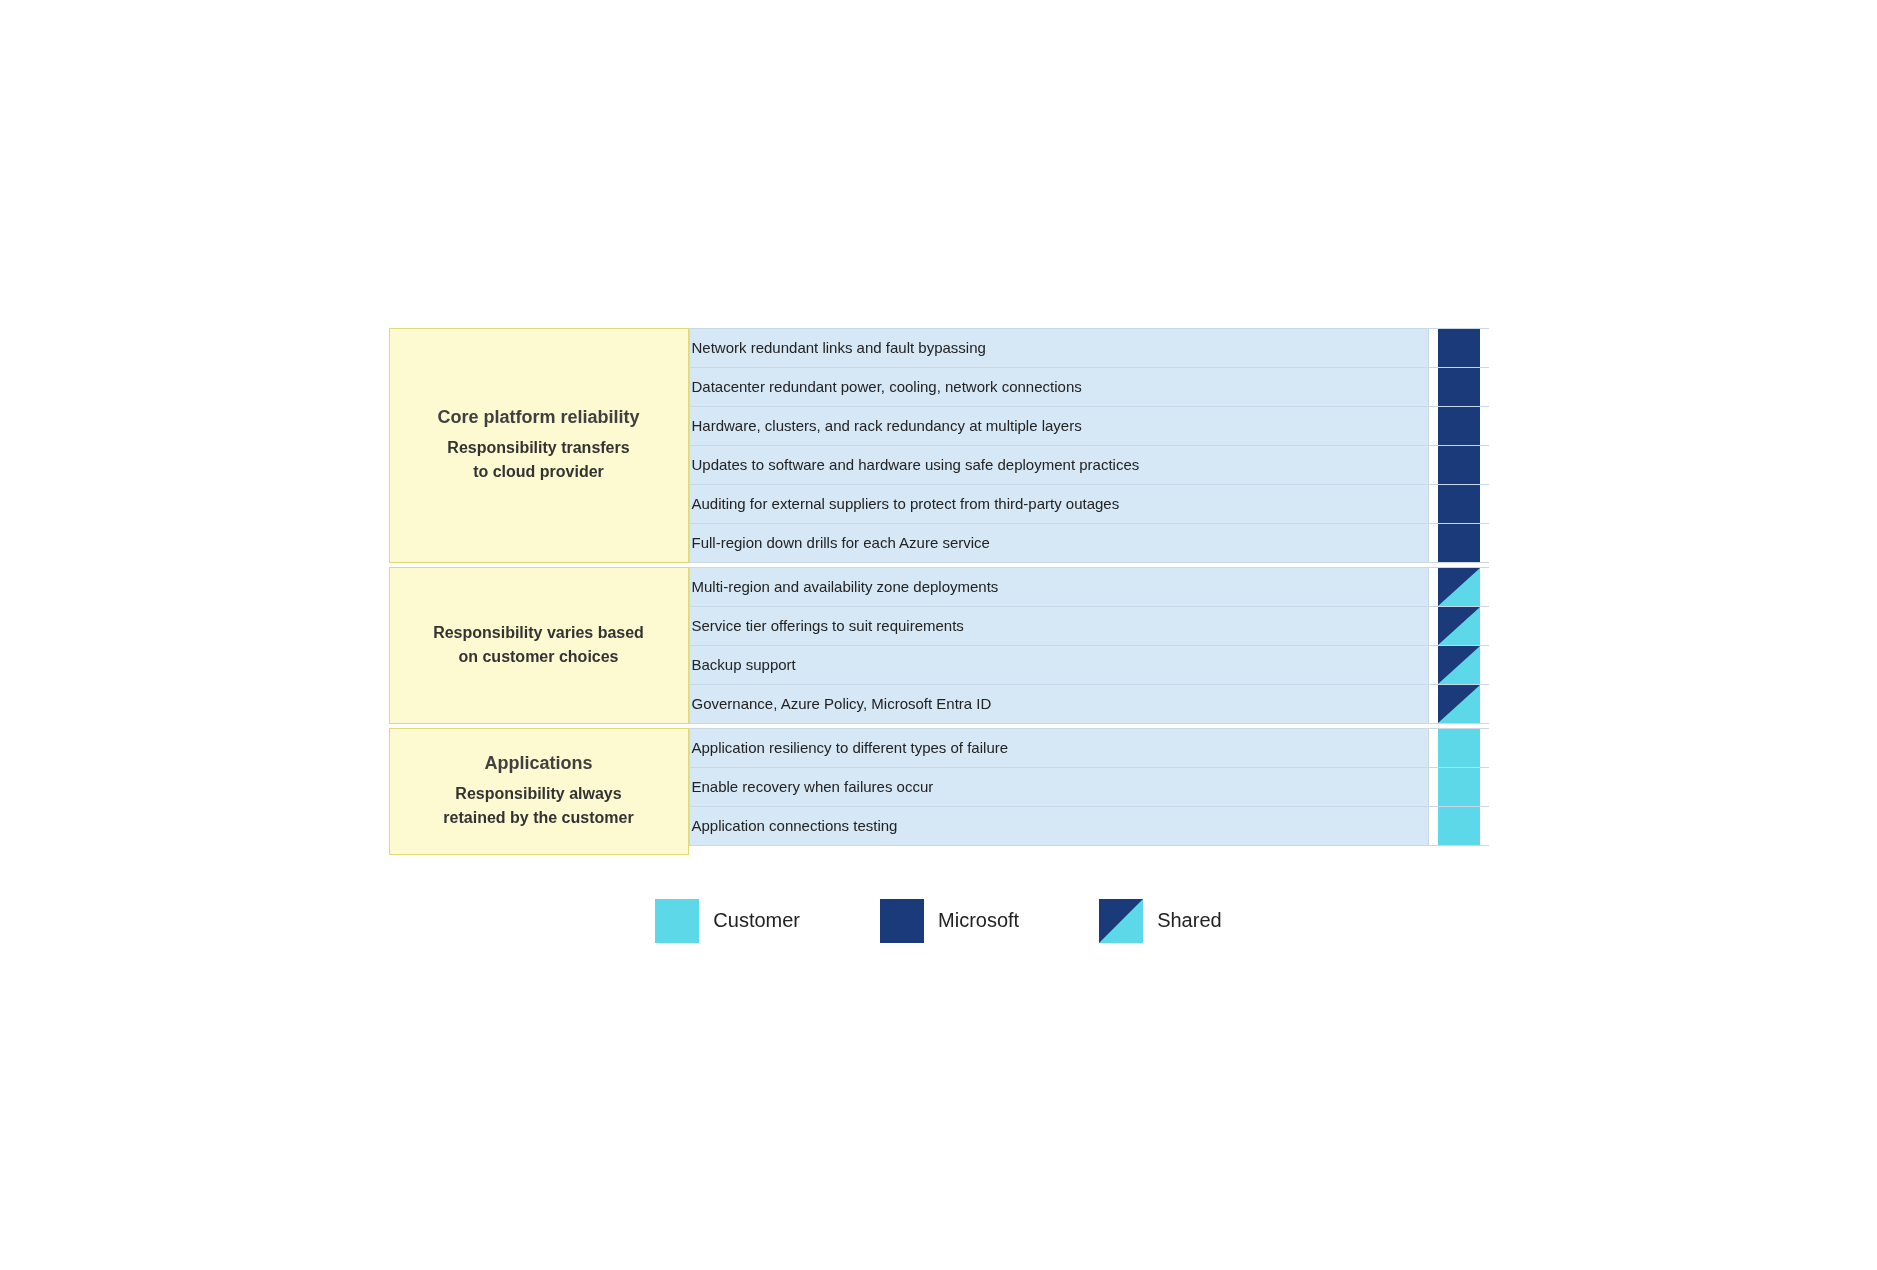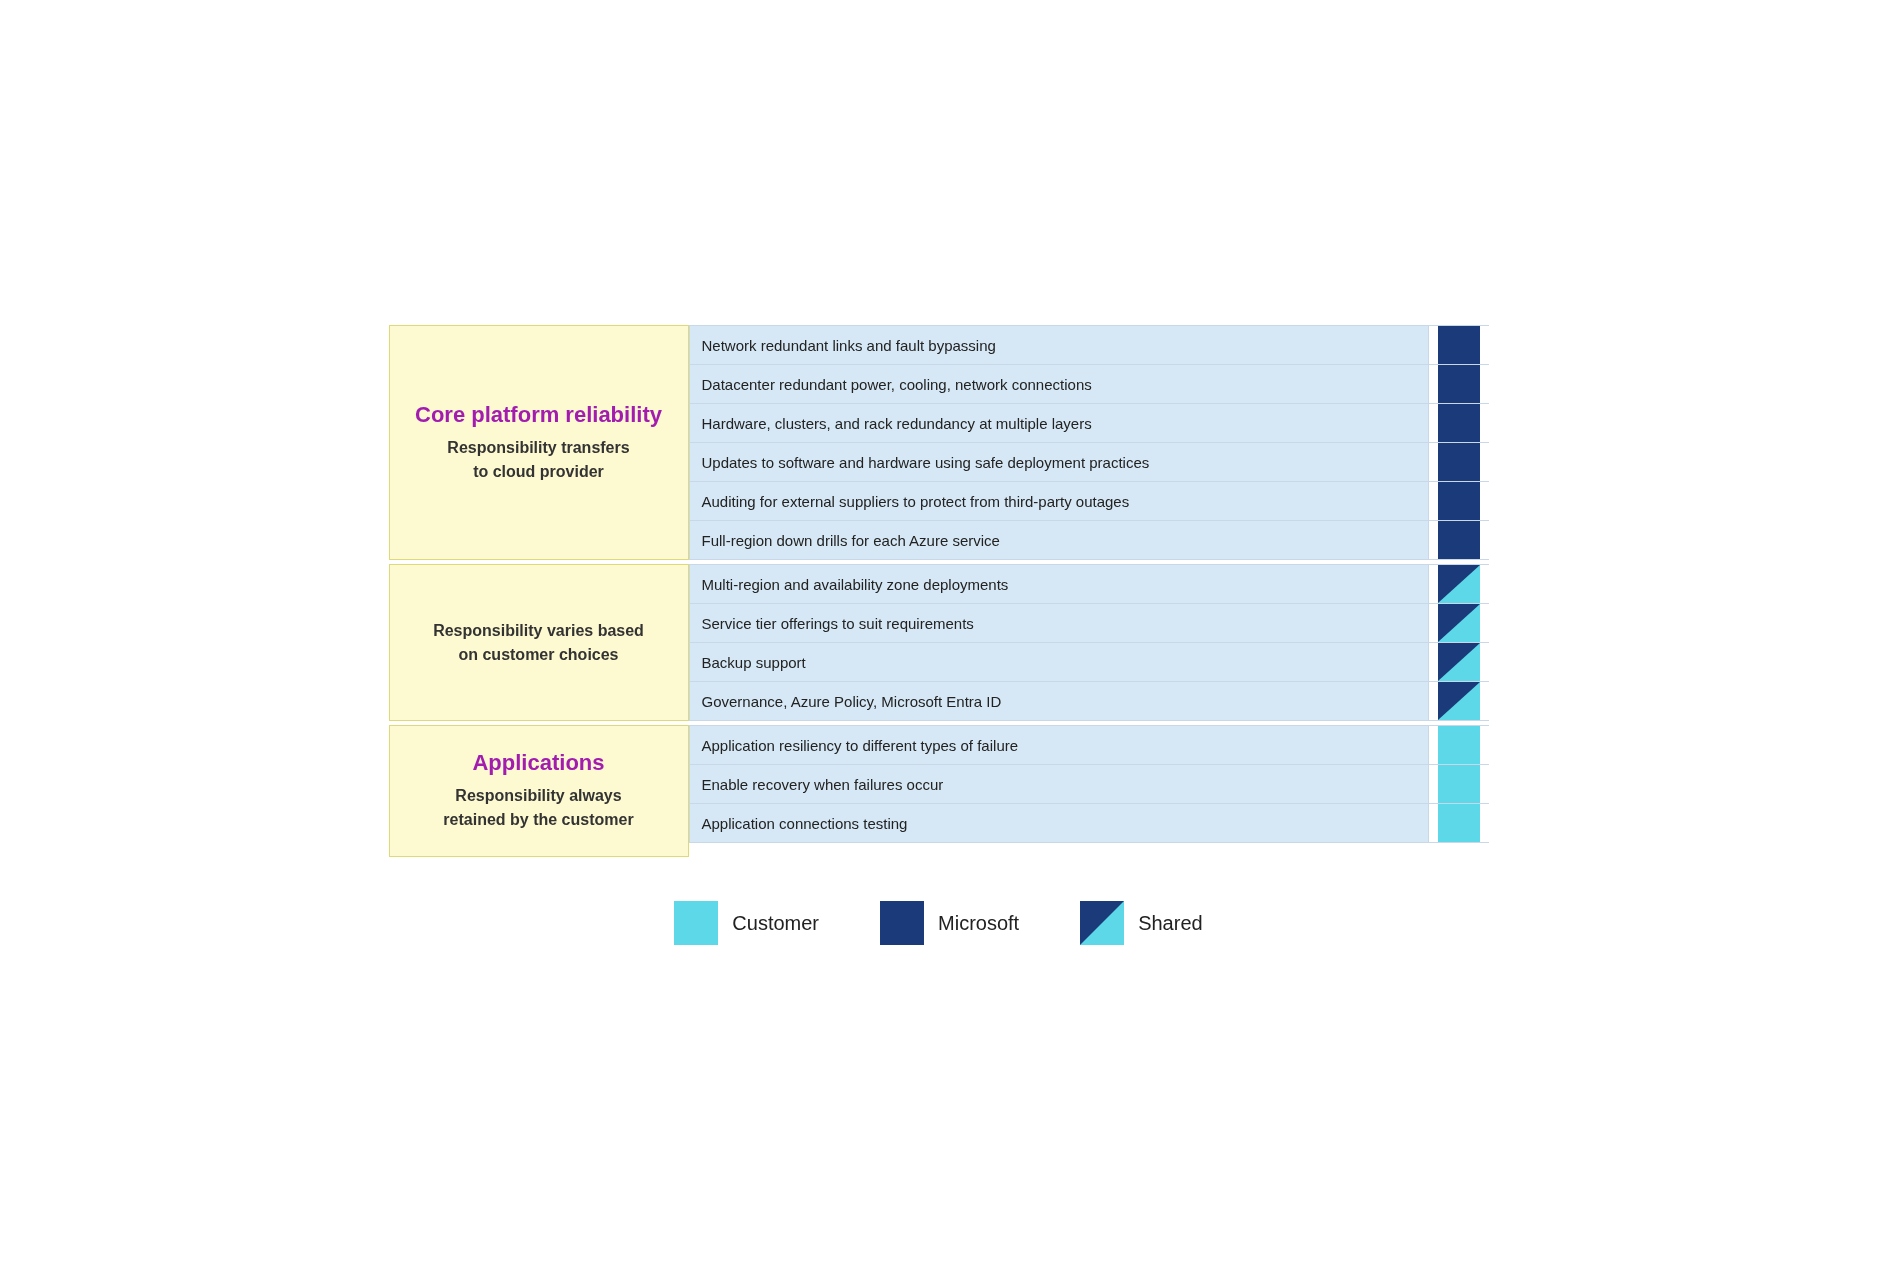--- a/index.html
+++ b/index.html
@@ -38,22 +38,22 @@
       width: 300px;
       min-width: 300px;
       display: flex;
       flex-direction: column;
       justify-content: center;
       align-items: center;
       padding: 24px 20px;
       text-align: center;
     }
     .section-label .title {
-      color: #a21caf;
-      font-size: 22px;
+      color: #404040;
+      font-size: 18px;
       font-weight: 700;
       margin-bottom: 8px;
     }
     .section-label .subtitle {
       color: #333;
       font-size: 16px;
       font-weight: 600;
       line-height: 1.5;
     }
     .section-items {
@@ -65,21 +65,21 @@
       display: flex;
       align-items: stretch;
       border-bottom: 1px solid #c8d8e8;
     }
     .item-row:first-child {
       border-top: 1px solid #c8d8e8;
     }
     .item-text {
       background: #d6e8f5;
       flex: 1;
-      padding: 10px 12px;
+      padding: 10px 2px;
       font-size: 15px;
       color: #222;
       display: flex;
       align-items: center;
       border-left: 1px solid #c8d8e8;
       border-right: 1px solid #c8d8e8;
     }
     .item-indicator {
       width: 60px;
       min-width: 60px;
@@ -121,21 +121,21 @@
       border-style: solid;
       border-width: 0 0 38px 42px;
       border-color: transparent transparent #5dd8e8 transparent;
     }
 
     
     .legend {
       display: flex;
       justify-content: center;
       align-items: center;
-      gap: 61px;
+      gap: 80px;
       margin-top: 40px;
     }
     .legend-item {
       display: flex;
       align-items: center;
       gap: 14px;
       font-size: 20px;
       color: #222;
     }
     .legend-box {

